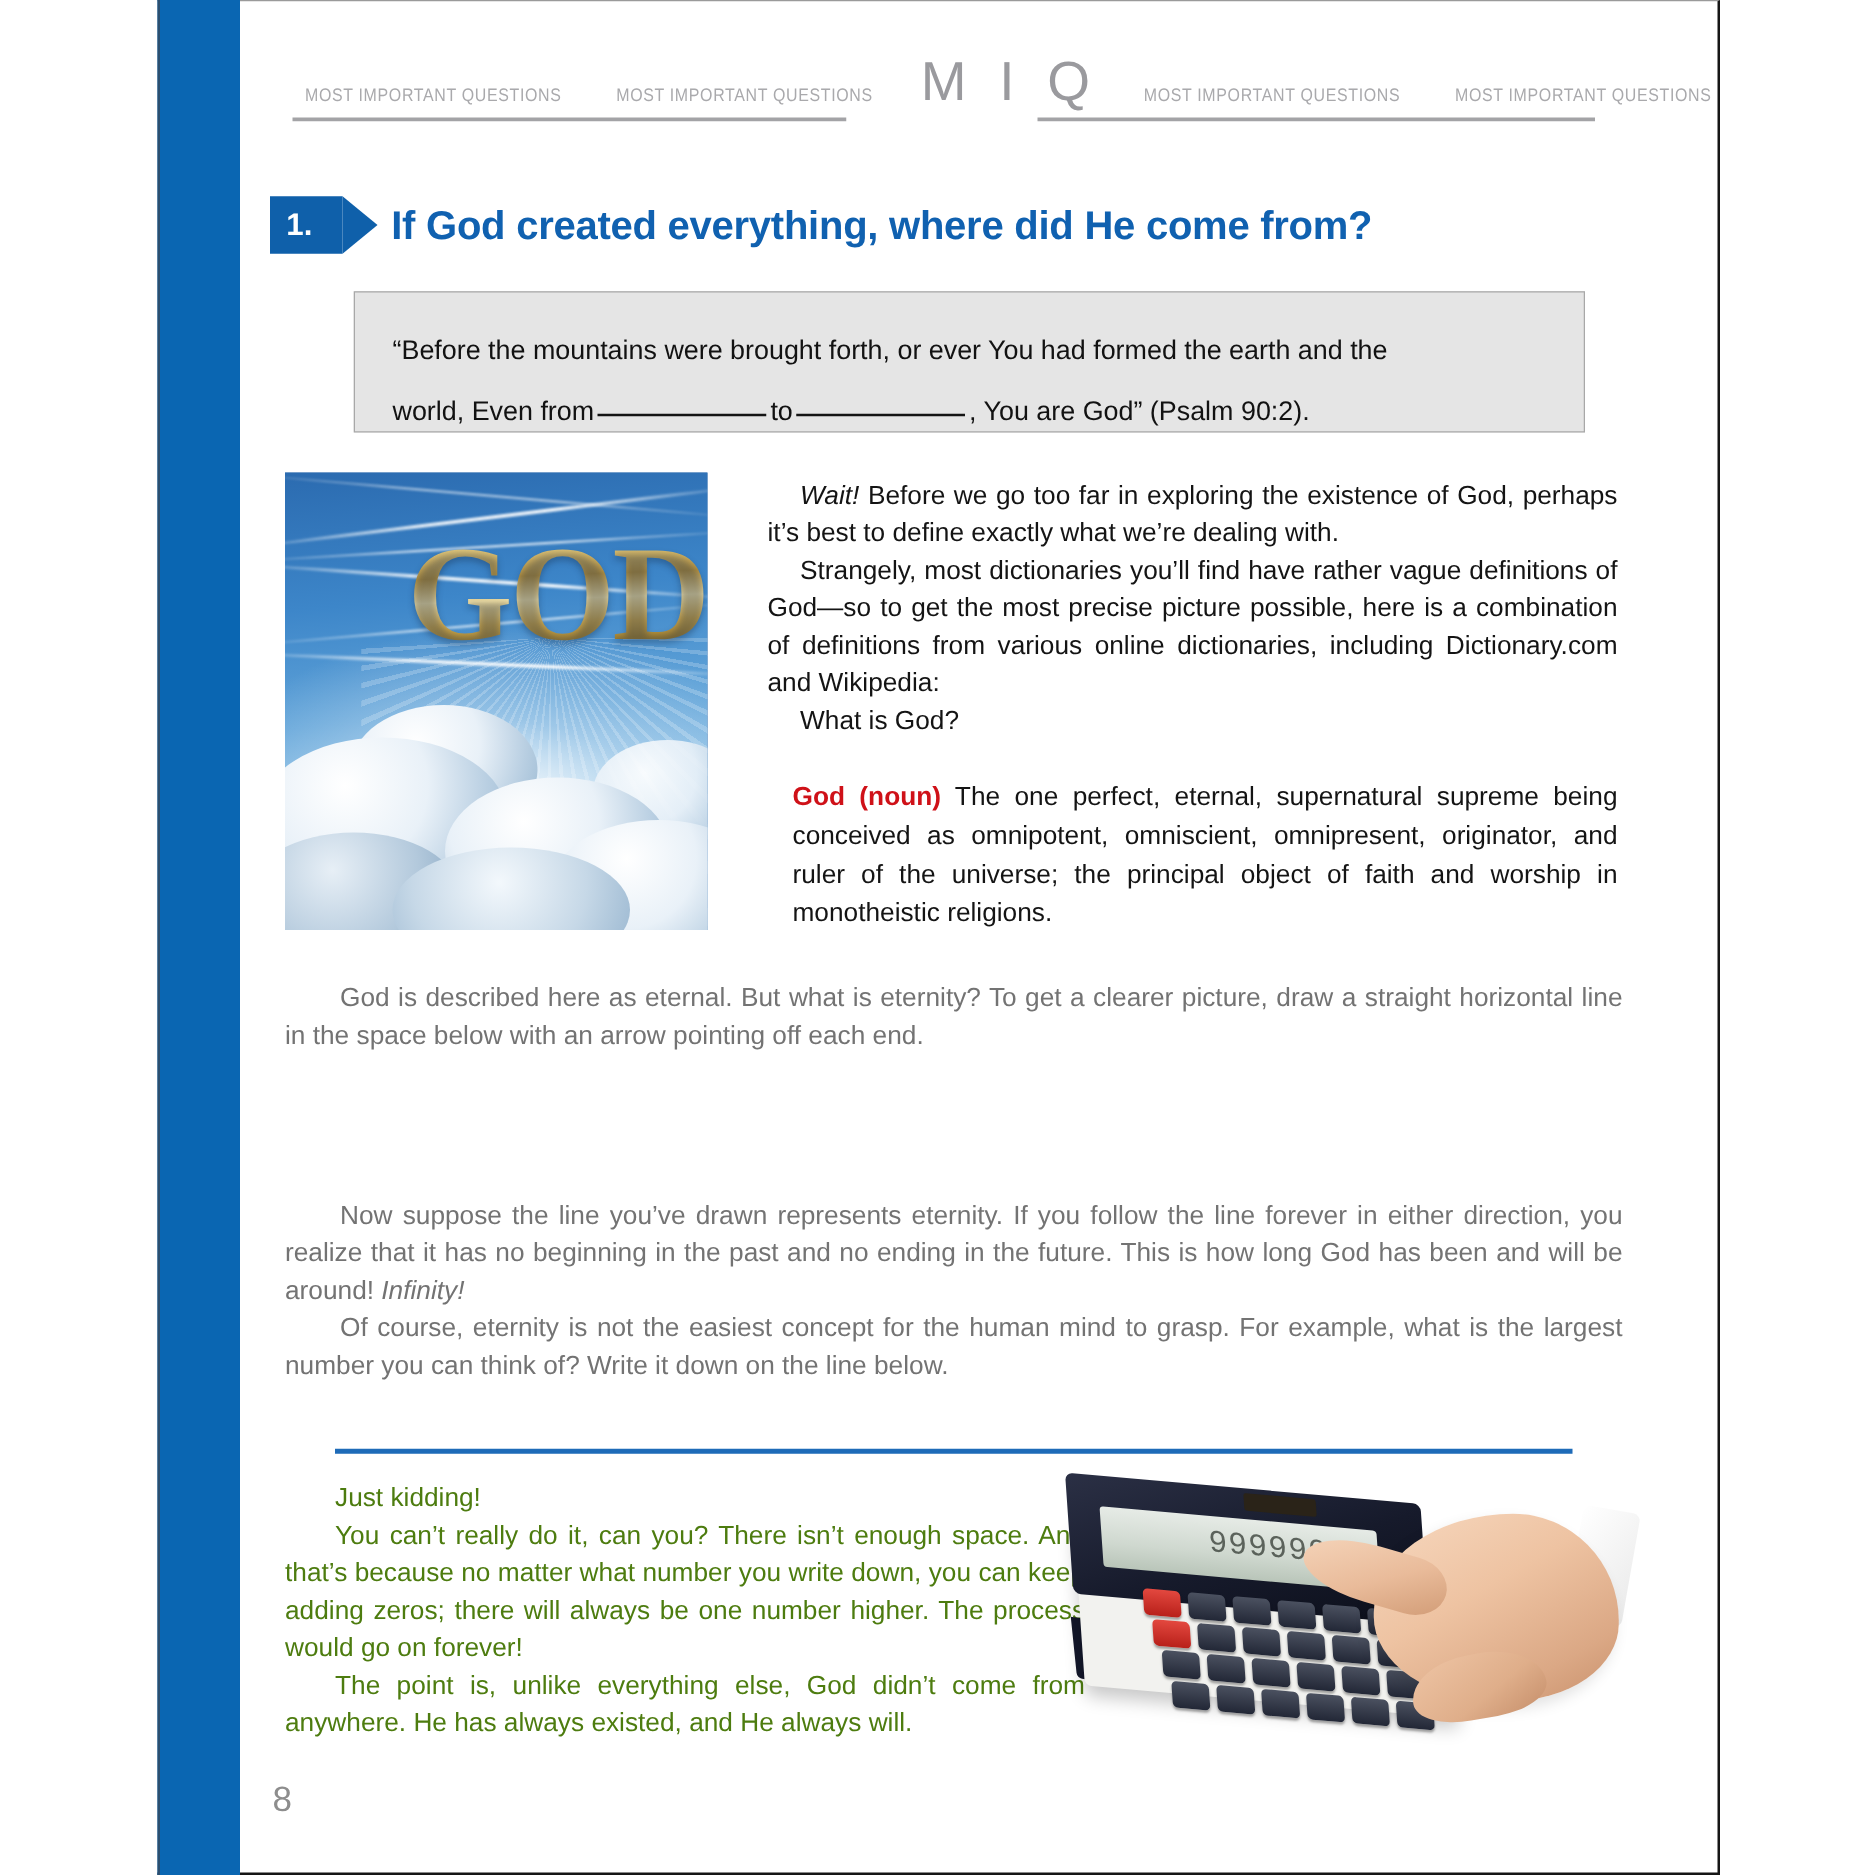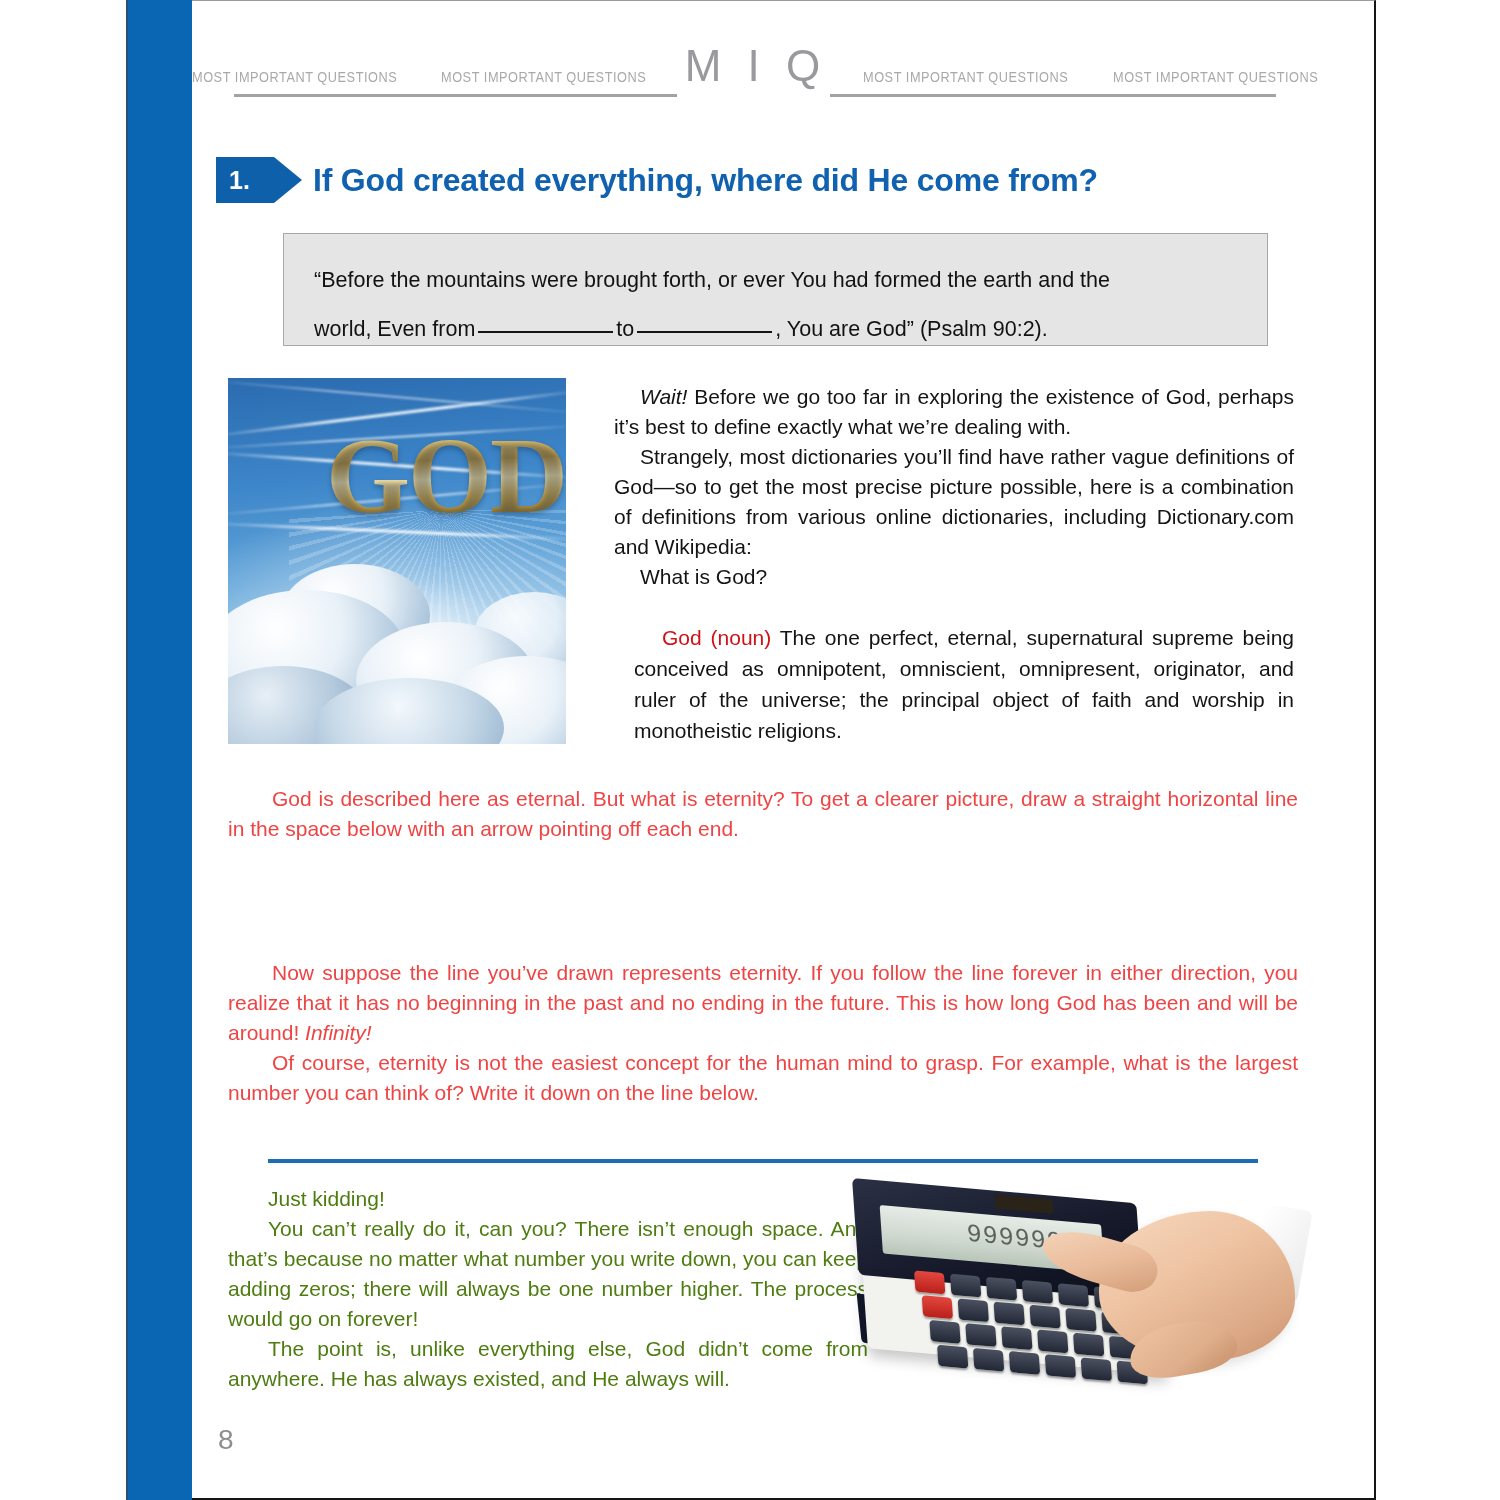--- a/index.html
+++ b/index.html
@@ -47,21 +47,21 @@
     position: absolute;
     left: 230px;
     top: 50px;
     width: 1050px;
     height: 58px;
   }
 
   .miq-row {
     display: flex;
     align-items: flex-end;
-    justify-content: center;
+    justify-content: flex-start;
     height: 38px;
   }
 
   .miq-tag {
     font-size: 14.5px;
     letter-spacing: 0.6px;
     color: #a9a9ac;
     font-family: "Liberation Sans", sans-serif;
     font-weight: 400;
     white-space: nowrap;
@@ -266,32 +266,31 @@
     top: 622px;
     width: 660px;
     font-size: 21px;
     line-height: 31px;
     color: #141414;
     font-family: "Liberation Sans", sans-serif;
     text-align: justify;
   }
   .def-term {
     color: #cf1118;
-    font-weight: normal;
-    margin-left: 28px;
+    font-weight: bold;
   }
 
   
   .para-block {
     position: absolute;
     width: 1070px;
     left: 228px;
     font-size: 21px;
     line-height: 30px;
-    color: #ef4444;
+    color: #737373;
     font-family: "Liberation Sans", sans-serif;
     text-align: justify;
   }
   .para-block p { text-indent: 44px; margin: 0; }
   #para-eternity { top: 784px; }
   #para-suppose  { top: 958px; }
 
   
   .blue-divider {
     position: absolute;

